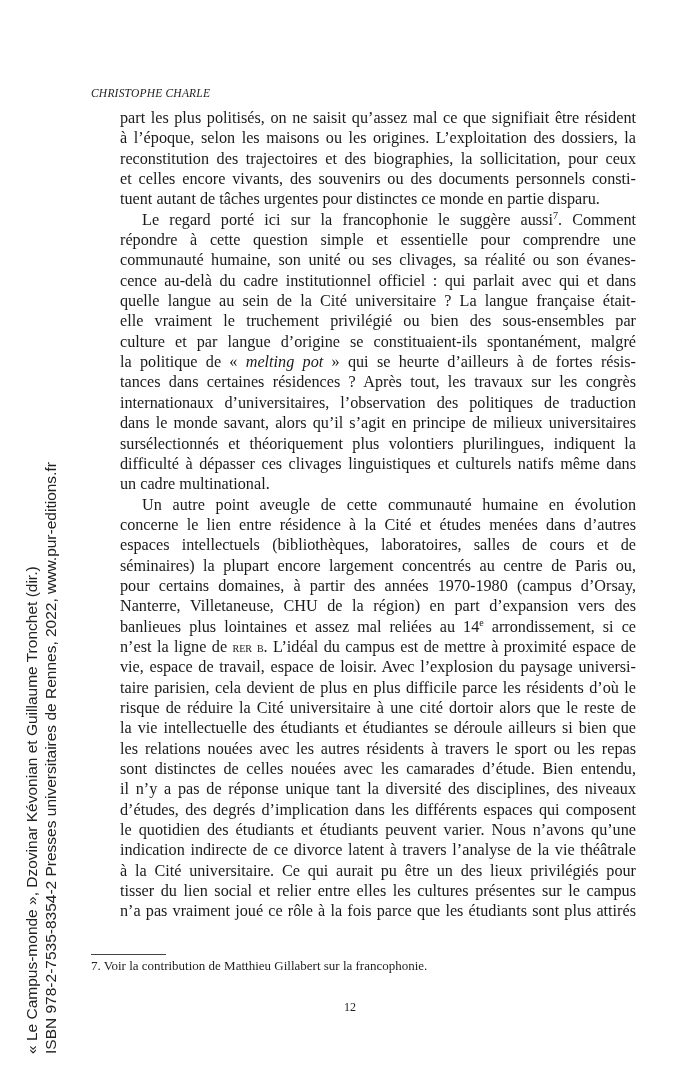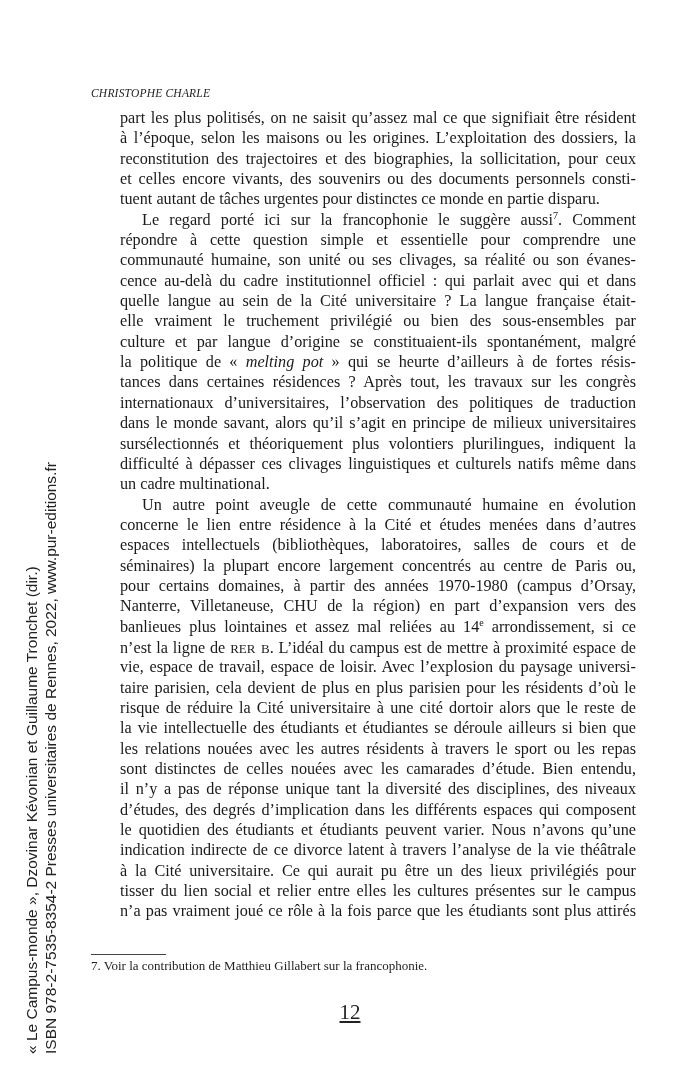--- a/index.html
+++ b/index.html
@@ -11,29 +11,29 @@
     font-size: 11.5px; letter-spacing: 0.2px; color: #222; text-align: center;
   }
   .body-text {
     position: absolute; left: 91px; top: 108px; width: 516px;
     font-family: "Liberation Serif", serif; font-size: 16.2px; line-height: 20.35px; color: #1a1a1a; margin-left: 29px;
   }
   .line { display: block; white-space: nowrap; text-align: justify; text-align-last: justify; height: 20.35px; }
   .line.last { text-align-last: left; }
   .line.indent { padding-left: 22px; }
   .sup { font-size: 10px; vertical-align: 6px; line-height: 0; }
-  .sc { font-variant: small-caps; font-size: 19px; }
+  .sc { font-variant: small-caps; font-size: 14px; }
   .footrule { position: absolute; left: 91px; top: 954px; width: 75px; height: 1px; background: #444; }
   .footnote {
     position: absolute; left: 91px; top: 958px;
     font-family: "Liberation Serif", serif; font-size: 13px; color: #222;
   }
   .folio {
     position: absolute; left: 0; width: 700px; top: 1000px; text-align: center;
-    font-family: "Liberation Serif", serif; font-size: 21px; color: #222; text-decoration: underline;
+    font-family: "Liberation Serif", serif; font-size: 12px; color: #222;
   }
   .sidebar {
     position: absolute; left: 22px; top: 1054px;
     transform-origin: 0 0; transform: rotate(-90deg);
     font-family: "Liberation Sans", sans-serif; font-size: 15.5px; line-height: 19px; color: #222;
     white-space: nowrap;
   }
 </style>
 </head>
 <body>
@@ -63,21 +63,21 @@
       <span class="line last">un cadre multinational.</span>
       <span class="line indent">Un autre point aveugle de cette communauté humaine en évolution</span>
       <span class="line">concerne le lien entre résidence à la Cité et études menées dans d’autres</span>
       <span class="line">espaces intellectuels (bibliothèques, laboratoires, salles de cours et de</span>
       <span class="line">séminaires) la plupart encore largement concentrés au centre de Paris ou,</span>
       <span class="line">pour certains domaines, à partir des années 1970-1980 (campus d’Orsay,</span>
       <span class="line">Nanterre, Villetaneuse, CHU de la région) en part d’expansion vers des</span>
       <span class="line">banlieues plus lointaines et assez mal reliées au 14<span class="sup">e</span> arrondissement, si ce</span>
       <span class="line">n’est la ligne de <span class="sc">rer b</span>. L’idéal du campus est de mettre à proximité espace de</span>
       <span class="line">vie, espace de travail, espace de loisir. Avec l’explosion du paysage universi-</span>
-      <span class="line">taire parisien, cela devient de plus en plus parisien pour les résidents d’où le</span>
+      <span class="line">taire parisien, cela devient de plus en plus difficile parce les résidents d’où le</span>
       <span class="line">risque de réduire la Cité universitaire à une cité dortoir alors que le reste de</span>
       <span class="line">la vie intellectuelle des étudiants et étudiantes se déroule ailleurs si bien que</span>
       <span class="line">les relations nouées avec les autres résidents à travers le sport ou les repas</span>
       <span class="line">sont distinctes de celles nouées avec les camarades d’étude. Bien entendu,</span>
       <span class="line">il n’y a pas de réponse unique tant la diversité des disciplines, des niveaux</span>
       <span class="line">d’études, des degrés d’implication dans les différents espaces qui composent</span>
       <span class="line">le quotidien des étudiants et étudiants peuvent varier. Nous n’avons qu’une</span>
       <span class="line">indication indirecte de ce divorce latent à travers l’analyse de la vie théâtrale</span>
       <span class="line">à la Cité universitaire. Ce qui aurait pu être un des lieux privilégiés pour</span>
       <span class="line">tisser du lien social et relier entre elles les cultures présentes sur le campus</span>

